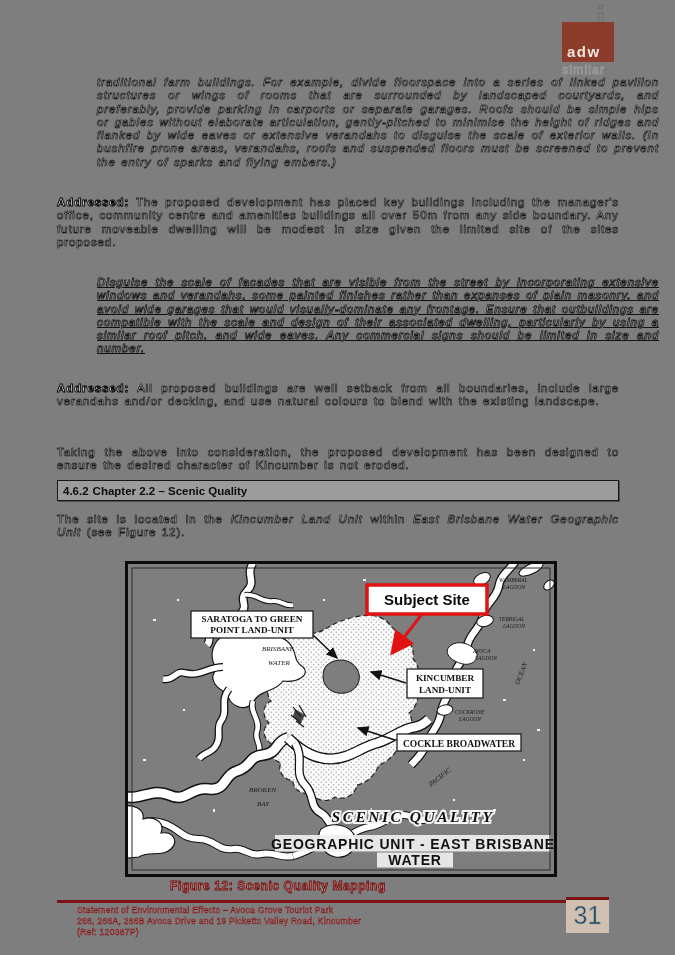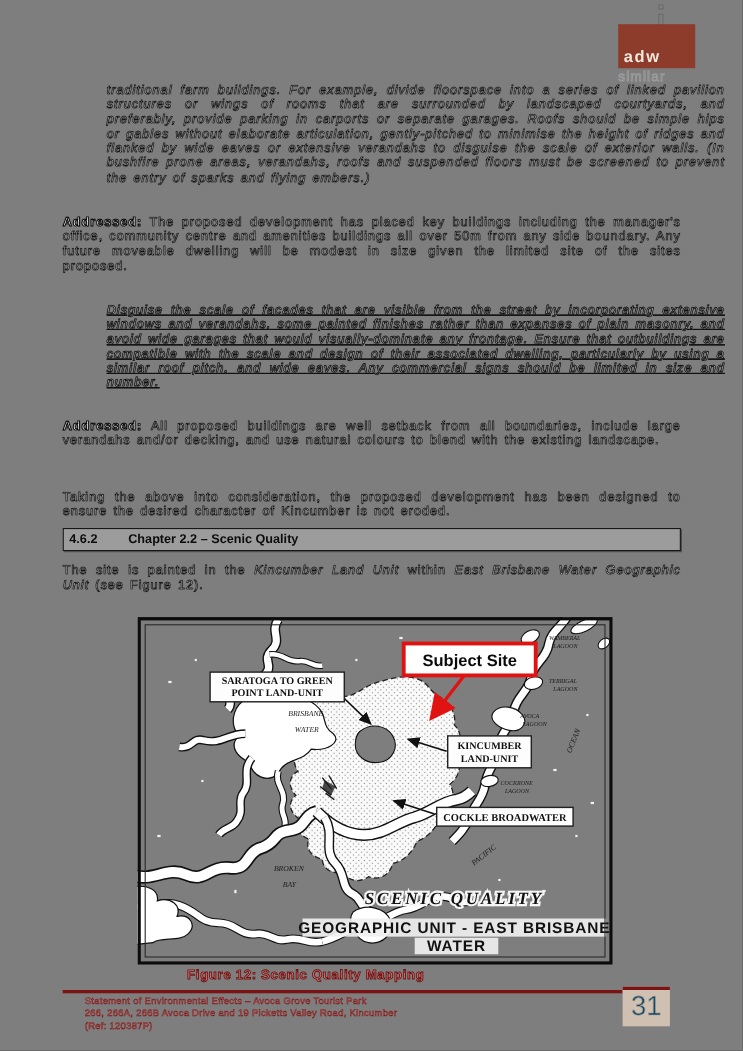--- a/index.html
+++ b/index.html
@@ -11,23 +11,23 @@
              letter-spacing:0.9px;word-spacing:1.5px;
              color:#f0f0f0;-webkit-text-stroke:0.65px #111;text-shadow:0 0 1px #000;}
   .italic{font-style:italic;margin-left:40px;}
   .addr{font-weight:bold;-webkit-text-stroke:0.85px #000;}
   .p1{top:76px;}.p2{top:196px;}.p3{top:276px;text-decoration:underline;}.p4{top:382px;}.p5{top:446px;}
   .intro{top:513px;}
   .intro i{font-style:italic;}
   .heading{position:absolute;left:57px;top:480px;width:555px;height:15px;
            background:#9c9c9c;border:1px solid #161616;box-shadow:1px 1px 0 #4e4e4e;
            font-weight:bold;font-size:11.5px;color:#0c0c0c;
-           padding:2px 0 2px 5px;display:flex;gap:28px;align-items:center;}
+           padding:2px 0 2px 5px;display:flex;gap:4px;align-items:center;}
   .logo{position:absolute;left:562px;top:16px;width:60px;height:60px;}
-  .logo-square{position:absolute;left:0;top:6px;width:70px;height:40px;background:#8d3b2b;}
+  .logo-square{position:absolute;left:0;top:6px;width:52px;height:40px;background:#8d3b2b;}
   .logo-square span{position:absolute;left:5px;bottom:2px;font-size:15px;font-weight:bold;
                     letter-spacing:1.5px;color:#efe6dc;}
   .logo-j{position:absolute;left:34px;top:-16px;font-size:44px;line-height:1;
           color:transparent;-webkit-text-stroke:1.2px #6f6f6f;}
   .logo-sub{position:absolute;left:0;top:47px;font-size:12.5px;letter-spacing:1px;
             color:transparent;-webkit-text-stroke:0.8px #9d9d9d;}
   .mapwrap{position:absolute;left:125px;top:561px;width:432px;height:316px;}
   .caption{position:absolute;left:0;top:879px;width:556px;text-align:center;
            font-size:12px;font-weight:bold;letter-spacing:0.6px;
            color:#cc7070;-webkit-text-stroke:0.8px #6d0f0f;}
@@ -60,21 +60,21 @@
 
   <p class="body-text p4"><b class="addr">Addressed:</b> <span>All proposed buildings are well setback from all boundaries, include large verandahs and/or decking, and use natural colours to blend with the existing landscape.</span></p>
 
   <p class="body-text p5">Taking the above into consideration, the proposed development has been designed to ensure the desired character of Kincumber is not eroded.</p>
 
   <div class="heading">
     <span>4.6.2</span>
     <span>Chapter 2.2 – Scenic Quality</span>
   </div>
 
-  <p class="body-text intro"><span>The site is painted in the </span><i>Kincumber Land Unit</i><span> within </span><i>East Brisbane Water Geographic Unit</i><span> (see Figure 12).</span></p>
+  <p class="body-text intro"><span>The site is located in the </span><i>Kincumber Land Unit</i><span> within </span><i>East Brisbane Water Geographic Unit</i><span> (see Figure 12).</span></p>
 
   <div class="mapwrap">
     <svg width="432" height="316" viewBox="0 0 432 316" xmlns="http://www.w3.org/2000/svg">
       <defs>
         <pattern id="stip" width="5" height="5" patternUnits="userSpaceOnUse">
           <rect width="5" height="5" fill="#fbfbfb"></rect>
           <circle cx="1.2" cy="1.2" r="0.6" fill="#8a8a8a"></circle>
           <circle cx="3.7" cy="3.7" r="0.6" fill="#8a8a8a"></circle>
         </pattern>
         <marker id="ab" markerWidth="9" markerHeight="7" refX="7" refY="3.5" orient="auto">

